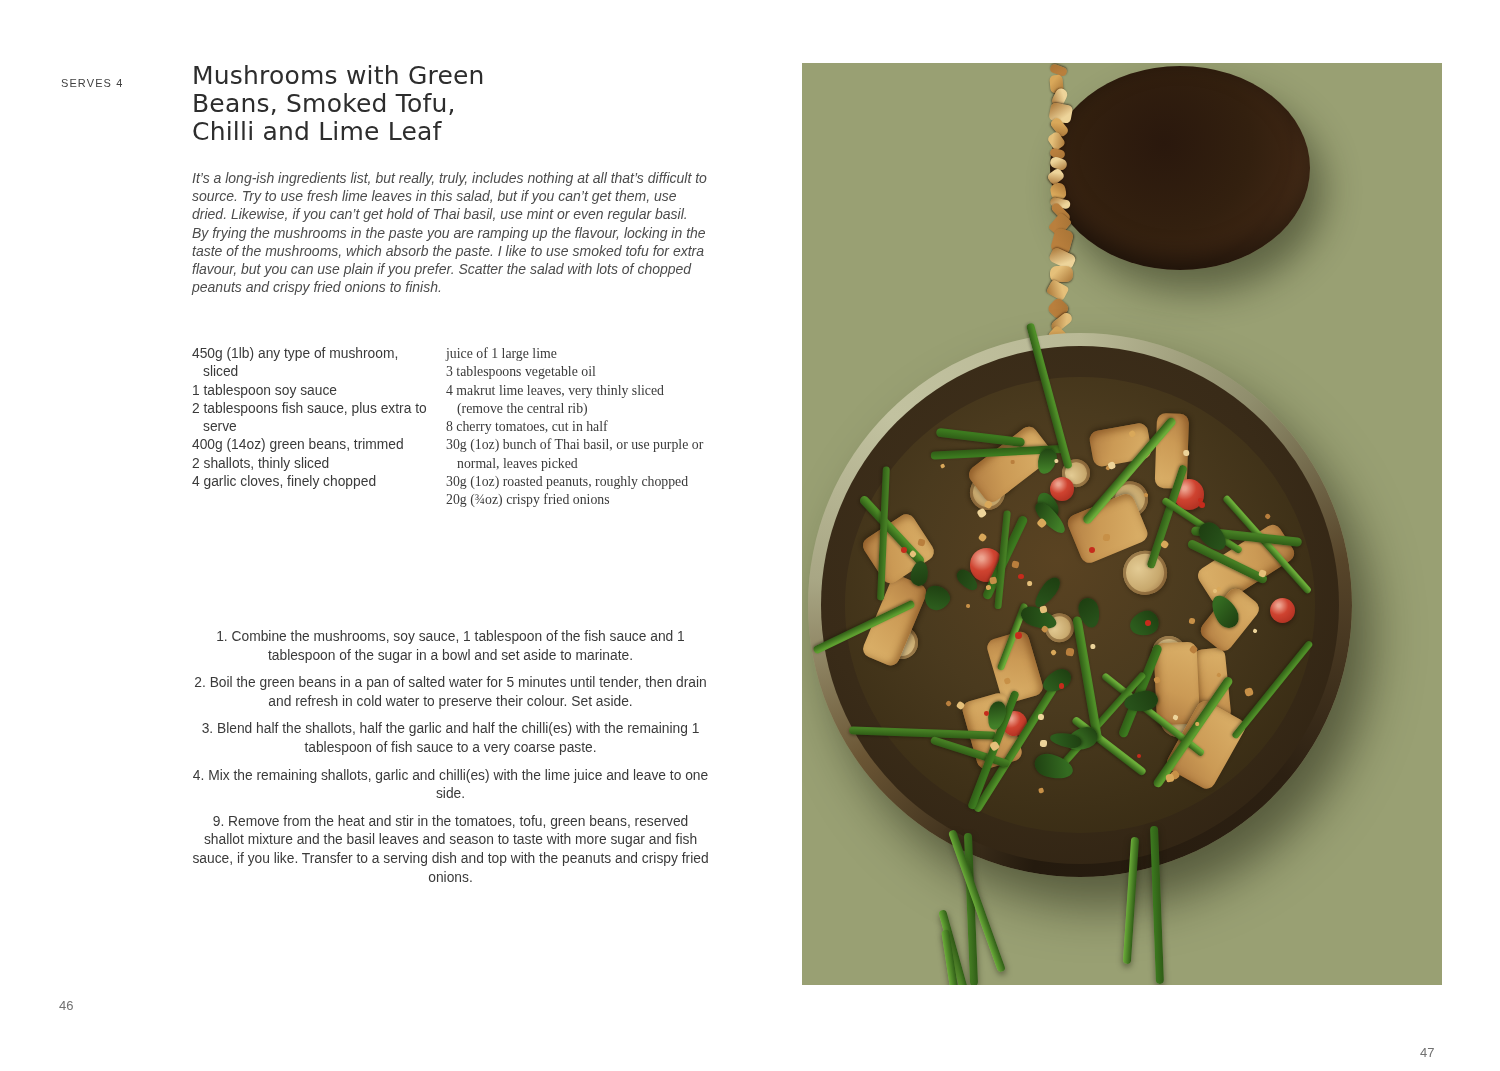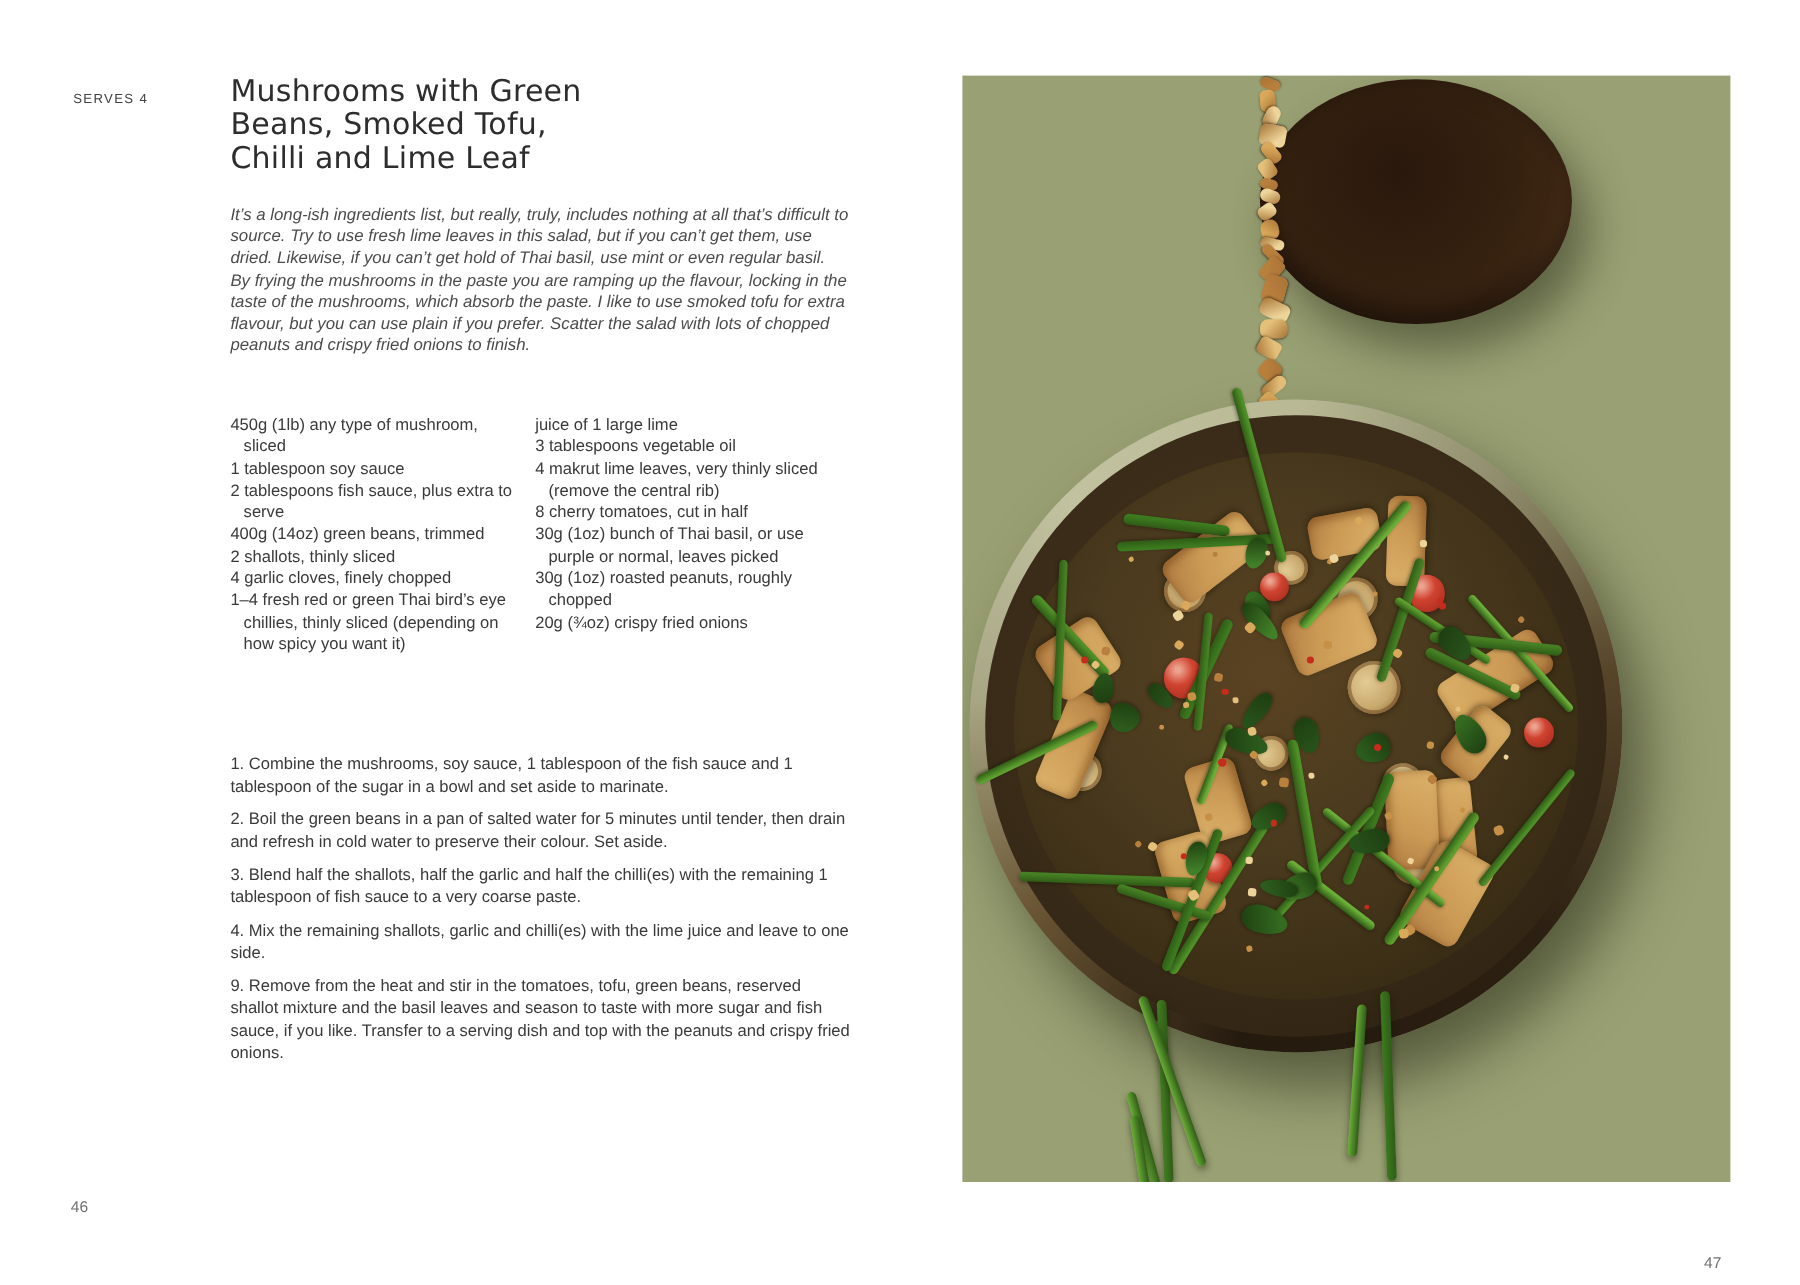--- a/index.html
+++ b/index.html
@@ -11,25 +11,25 @@
   .serves{position:absolute;left:61px;top:77px;font-size:11px;letter-spacing:1.1px;
           color:#414141;}
   .title{position:absolute;left:192px;top:62px;margin:0;
          font-family:"DejaVu Sans", sans-serif;font-weight:normal;
          font-size:25px;line-height:28px;color:#2d2d2d;white-space:pre-line;letter-spacing:.2px;}
   .intro{position:absolute;left:192px;top:169px;width:515px;margin:0;
          font-style:italic;font-size:14px;line-height:18.2px;color:#4c4c4c;}
   .ingredients{position:absolute;left:192px;top:345px;display:flex;gap:16px;}
   .ing-col{list-style:none;margin:0;padding:0;font-size:13.8px;line-height:18.3px;color:#3a3a3a;}
   .ing-col.c1{width:238px;}
-  .ing-col.c2{width:262px;}
+  .ing-col.c2{width:262px;font-family:Liberation Serif, serif;}
   .ing-col li{padding-left:11px;text-indent:-11px;}
   .method{position:absolute;left:192px;top:628px;width:517px;
           font-size:13.8px;line-height:18.6px;color:#3a3a3a;}
-  .method p{margin:0 0 9px 0;}
+  .method p{margin:0 0 9px 0;text-align:center;}
   .pagenum{position:absolute;font-size:13px;color:#717171;}
   #pagenum-left{left:59px;top:998px;}
   #pagenum-right{left:1420px;top:998px;margin-top:47px;}
 
   
   .photo{position:absolute;left:802px;top:63px;width:640px;height:922px;overflow:hidden;
          background:#99a073;}
   .linen{position:absolute;inset:0;
     background:
       radial-gradient(ellipse 150px 260px at 30% 14%, rgba(40,46,20,.30), transparent 70%),
@@ -69,21 +69,20 @@
     <p class="intro">It’s a long-ish ingredients list, but really, truly, includes nothing at all that’s difficult to source. Try to use fresh lime leaves in this salad, but if you can’t get them, use dried. Likewise, if you can’t get hold of Thai basil, use mint or even regular basil. By frying the mushrooms in the paste you are ramping up the flavour, locking in the taste of the mushrooms, which absorb the paste. I like to use smoked tofu for extra flavour, but you can use plain if you prefer. Scatter the salad with lots of chopped peanuts and crispy fried onions to finish.</p>
 
     <div class="ingredients">
       <ul class="ing-col c1">
         <li>450g (1lb) any type of mushroom, sliced</li>
         <li>1 tablespoon soy sauce</li>
         <li>2 tablespoons fish sauce, plus extra to serve</li>
         <li>400g (14oz) green beans, trimmed</li>
         <li>2 shallots, thinly sliced</li>
         <li>4 garlic cloves, finely chopped</li>
-        <li>1–4 fresh red or green Thai bird’s eye chillies, thinly sliced (depending on how spicy you want it)</li>
       </ul>
       <ul class="ing-col c2">
         <li>juice of 1 large lime</li>
         <li>3 tablespoons vegetable oil</li>
         <li>4 makrut lime leaves, very thinly sliced (remove the central rib)</li>
         <li>8 cherry tomatoes, cut in half</li>
         <li>30g (1oz) bunch of Thai basil, or use purple or normal, leaves picked</li>
         <li>30g (1oz) roasted peanuts, roughly chopped</li>
         <li>20g (¾oz) crispy fried onions</li>
       </ul>

